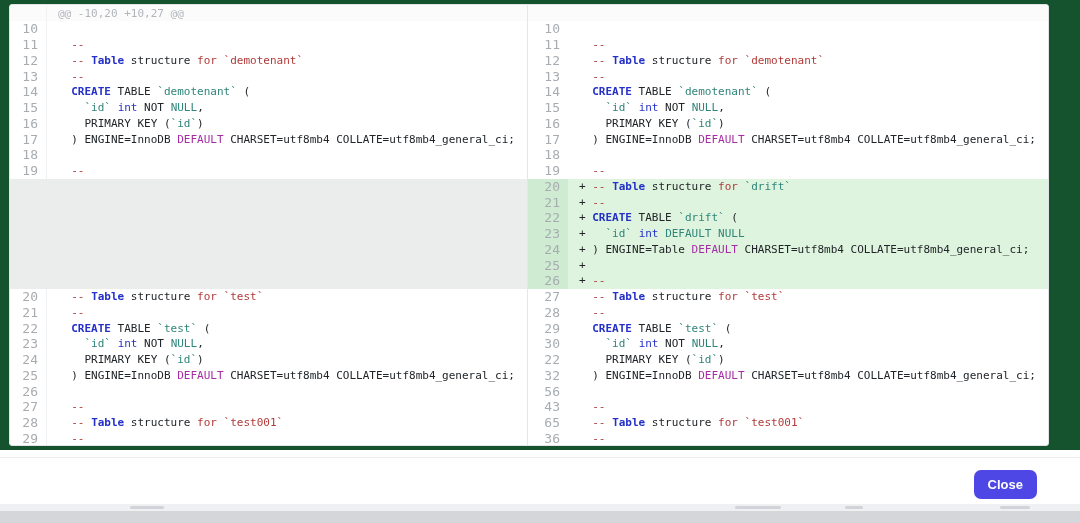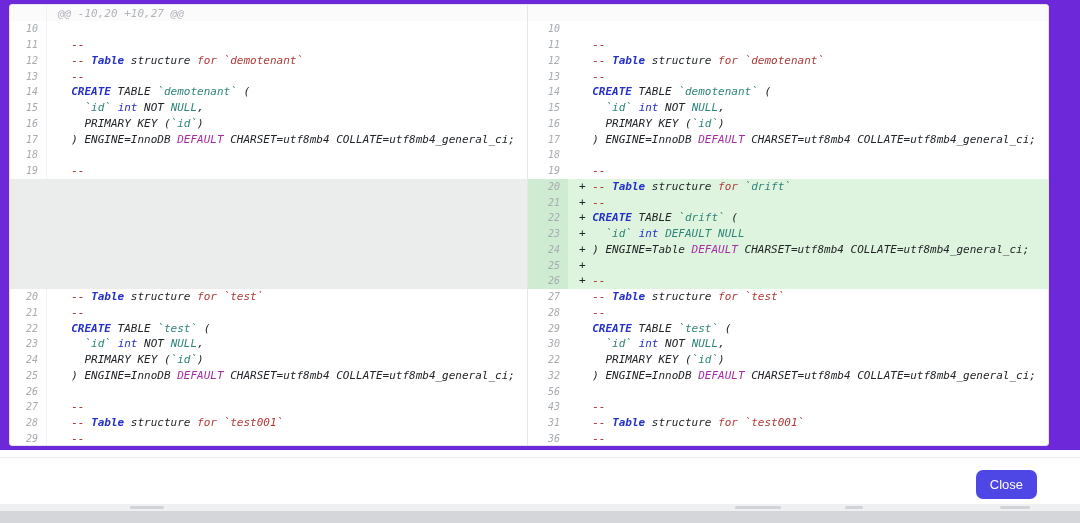--- a/index.html
+++ b/index.html
@@ -2,33 +2,33 @@
 <html><head>
 <meta charset="utf-8">
 <style>
   * { margin:0; padding:0; box-sizing:border-box; }
   html,body { width:1080px; height:523px; overflow:hidden; background:#ffffff;
               font-family:"Liberation Sans", sans-serif; }
   .page { position:relative; width:1080px; height:523px; }
 
   
   .modal-body { position:absolute; top:0; left:0; width:1080px; height:450px;
-                background:#6d28d9;font-style:italic; }
+                background:#14532d; }
 
   .diff-container { position:absolute; top:4px; left:9px; width:1040px; height:442px;
                     background:#fff; border:1px solid #e2e4e8; border-radius:3px;
                     overflow:hidden;
                     font-family:"DejaVu Sans Mono", monospace; font-size:11px; }
 
   .row, .hunk-row { display:flex; height:15.75px; align-items:center; }
   .hunk-row { height:16px; background:#fbfbfc; }
 
   .gutter { flex:none; height:100%; display:flex; align-items:center;
             justify-content:flex-end; padding-right:8px;
-            color:#a7acb1; font-size:10px; }
+            color:#a7acb1; font-size:13px; }
   .gutter.left  { width:37px; border-right:1px solid #f0f1f3; }
   .gutter.right { width:41px; border-left:1px solid #e4e6e9; }
 
   .code { height:100%; display:flex; align-items:center; white-space:pre;
           overflow:hidden; padding-left:11px; color:#212529; }
   .code.left  { width:480px; flex:none; }
   .code.right { flex:1; }
 
   
   .gutter.blank { background:#ebecec; border-right-color:transparent; }
@@ -45,21 +45,21 @@
   .tk-k { color:#2430c8; }
   .tk-t { color:#2f857a; }
   .tk-p { color:#a62ca6; }
 
   
   .modal-footer { position:absolute; top:457px; left:0; width:1080px; height:47px;
                   background:#fff; border-top:1px solid #ebecee; }
   .close-btn { position:absolute; top:12px; right:43px; height:29px; min-width:55px;
                padding:0 14px; background:#4e46e5; color:#fff; border:none;
                border-radius:7px; font-family:"Liberation Sans", sans-serif;
-               font-size:13px; font-weight:normal; cursor:pointer; }
+               font-size:13px; font-weight:bold; cursor:pointer; }
 
   
   .behind-strip { position:absolute; top:504px; left:0; width:1080px; height:7px;
                   background:#eef0f2; }
   .smudge { position:absolute; top:2px; height:3px; background:#b9bcc2;
             opacity:.55; border-radius:2px; }
   .behind-band { position:absolute; top:511px; left:0; width:1080px; height:12px;
                  background:#d4d6d9; }
 </style>
 </head>
@@ -222,21 +222,21 @@
           </div>
           <div class="row">
             <div class="gutter left ctx">27</div>
             <div class="code left ctx"><span class="tk-d">  </span><span class="tk-r">--</span></div>
             <div class="gutter right ctx">43</div>
             <div class="code right ctx"><span class="tk-d">  </span><span class="tk-r">--</span></div>
           </div>
           <div class="row">
             <div class="gutter left ctx">28</div>
             <div class="code left ctx"><span class="tk-d">  </span><span class="tk-r">--</span><span class="tk-d"> </span><span class="tk-b">Table</span><span class="tk-d"> structure </span><span class="tk-r">for</span><span class="tk-d"> </span><span class="tk-r">`test001`</span></div>
-            <div class="gutter right ctx">31</div>
+            <div class="gutter right ctx">65</div>
             <div class="code right ctx"><span class="tk-d">  </span><span class="tk-r">--</span><span class="tk-d"> </span><span class="tk-b">Table</span><span class="tk-d"> structure </span><span class="tk-r">for</span><span class="tk-d"> </span><span class="tk-r">`test001`</span></div>
           </div>
           <div class="row">
             <div class="gutter left ctx">29</div>
             <div class="code left ctx"><span class="tk-d">  </span><span class="tk-r">--</span></div>
             <div class="gutter right ctx">36</div>
             <div class="code right ctx"><span class="tk-d">  </span><span class="tk-r">--</span></div>
           </div>
         </div>
     </div>

